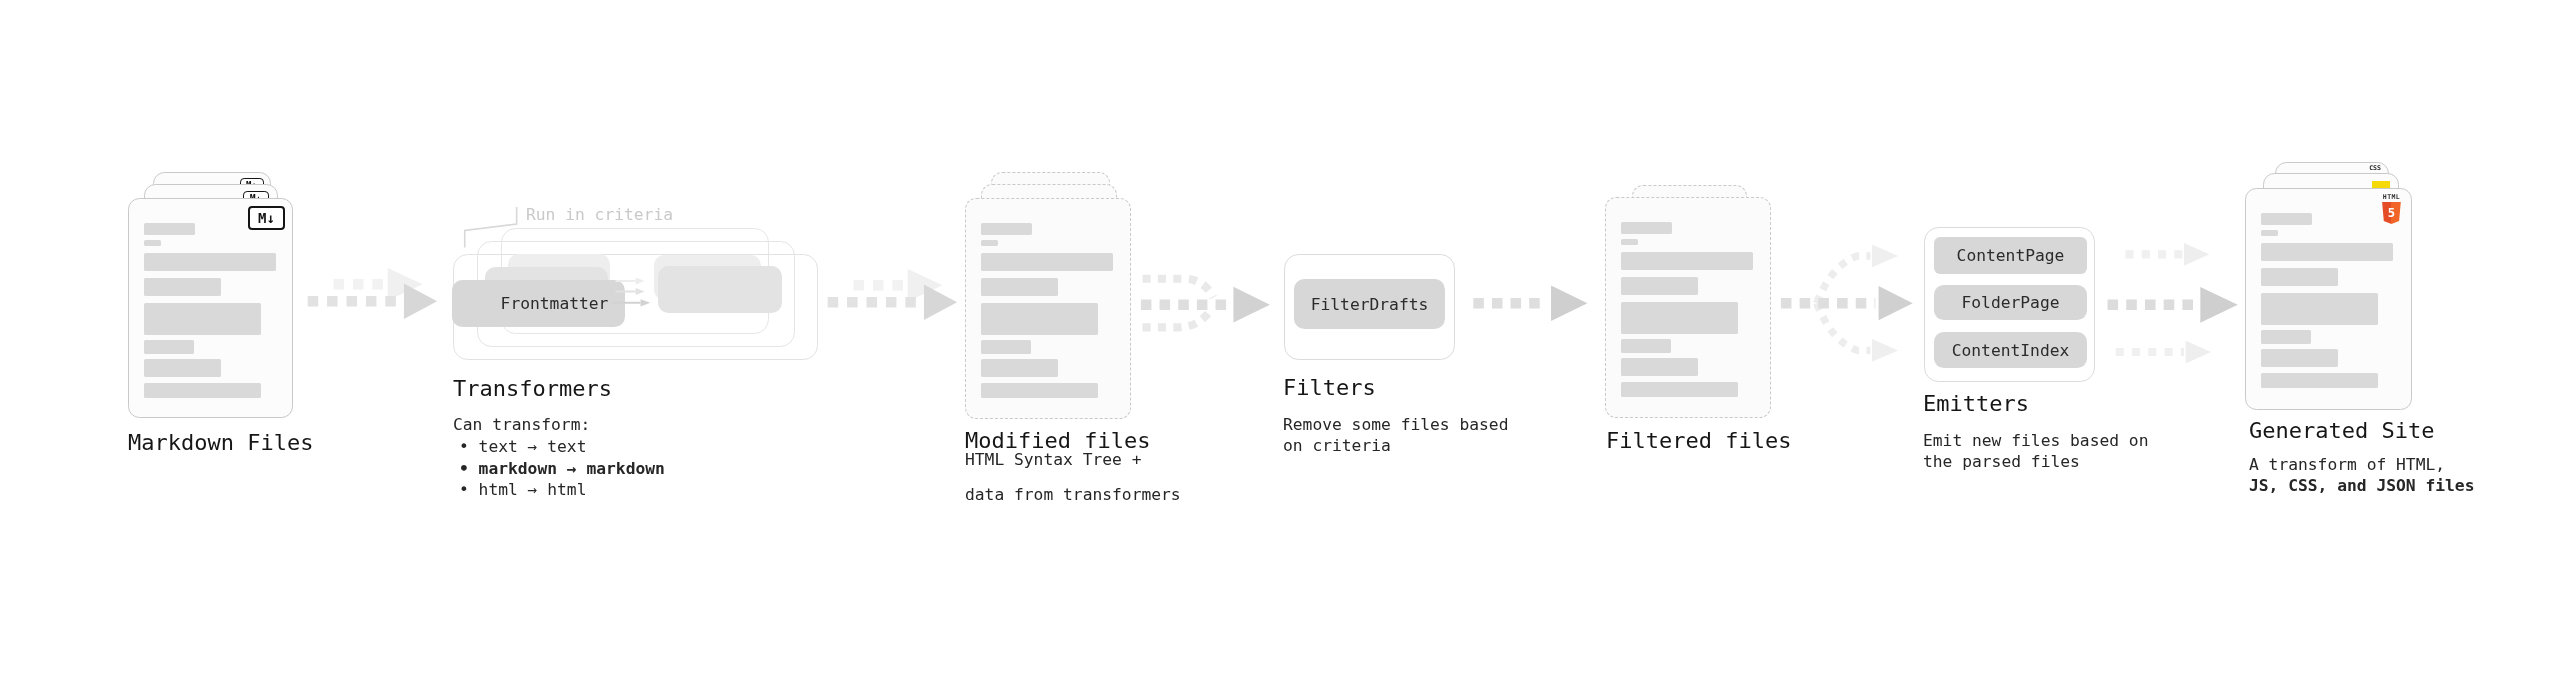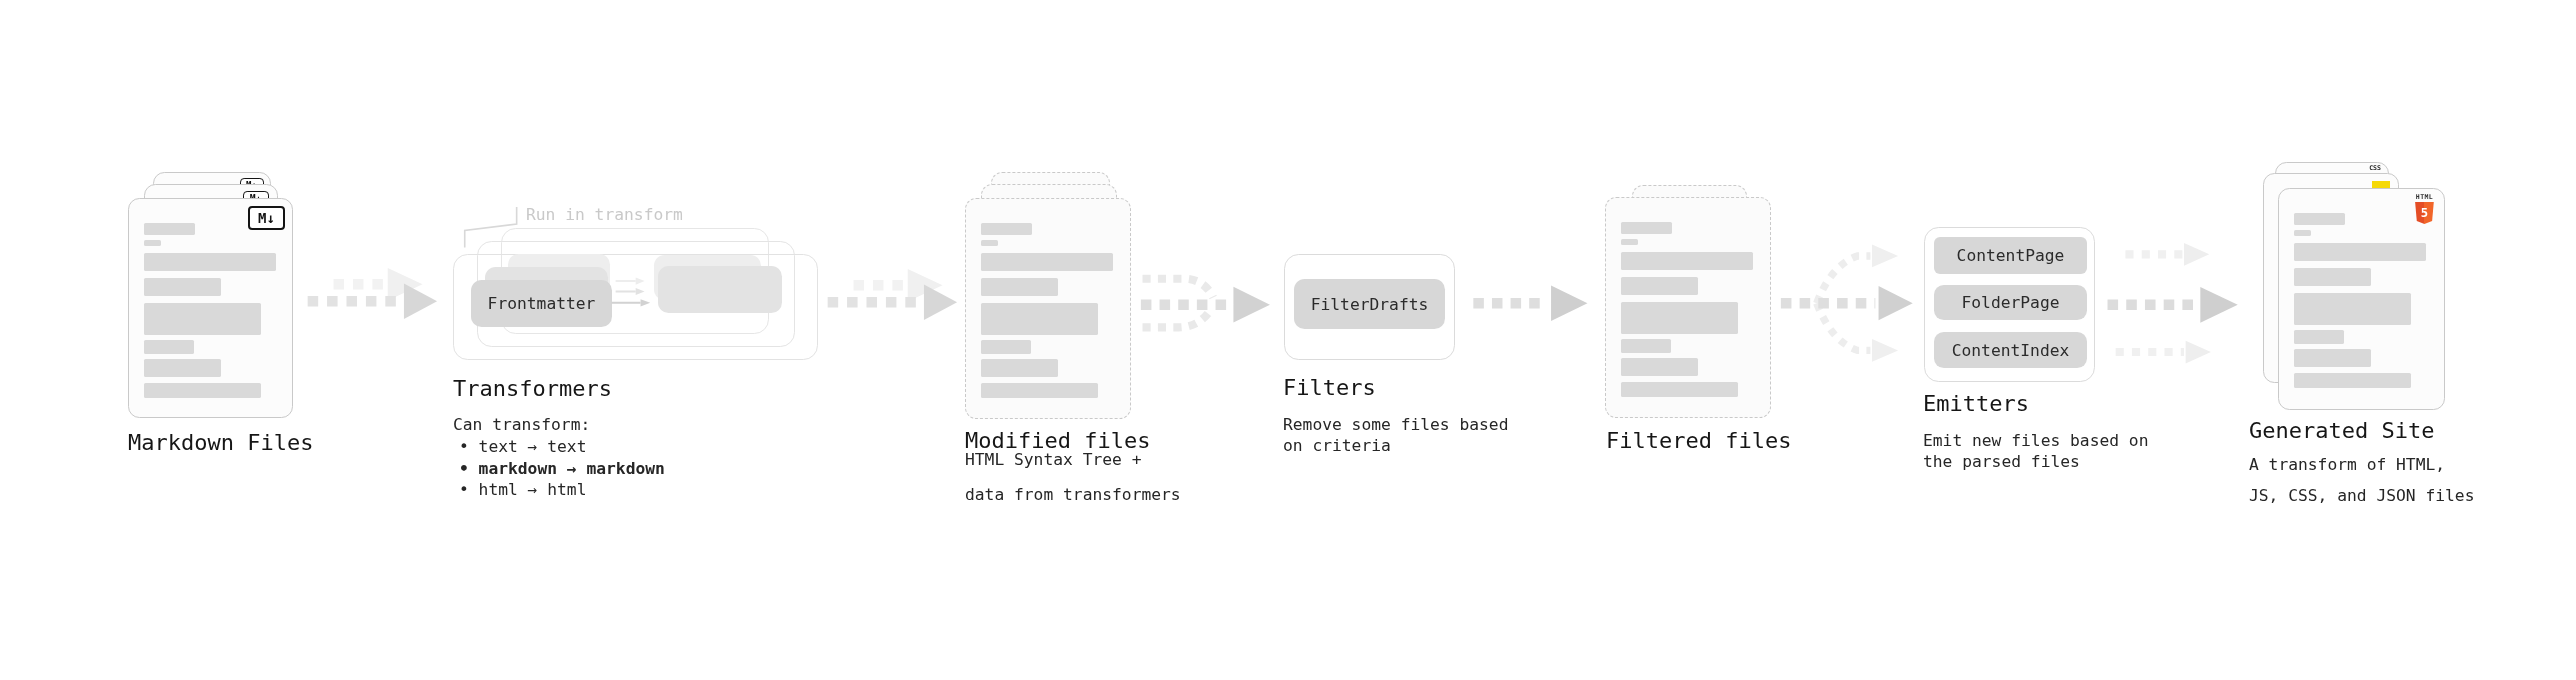--- a/index.html
+++ b/index.html
@@ -78,27 +78,27 @@
     <polygon points="127,29 168,51 127,73" fill="#d7d7d7"></polygon>
   </svg>
 
   <div class="group-box" style="left:501px;top:228px;width:268px;height:106px;border:1.6px solid #e6e6e6;"></div>
   <div class="group-box" style="left:477px;top:241px;width:318px;height:106px;border:1.6px solid #e4e4e4;"></div>
   <div class="group-box" style="left:453px;top:254px;width:365px;height:106px;border:1.6px solid #e2e2e2;"></div>
 
   <svg class="arrow" style="left:455px;top:202px;" width="73" height="49" viewBox="0 0 90 60">
     <polyline points="76,6 76,27 12,35 12,56" fill="none" stroke="#d8d8d8" stroke-width="2"></polyline>
   </svg>
-  <div class="annotation" style="left:526px;top:205px;">Run in transform</div>
+  <div class="annotation" style="left:526px;top:205px;">Run in criteria</div>
 
   <div class="chip ghost2" style="left:508px;top:254px;width:102px;height:45px;"></div>
   <div class="chip ghost1" style="left:485px;top:267px;width:123px;height:47px;"></div>
   <div class="chip ghost2" style="left:654px;top:255px;width:107px;height:45px;"></div>
   <div class="chip ghost1" style="left:658px;top:266px;width:124px;height:47px;"></div>
-  <div class="chip" style="left:471px;top:280px;width:141px;height:47px;">Frontmatter</div>
+  <div class="chip" style="left:452px;top:280px;width:141px;height:47px;padding-left:32px;">Frontmatter</div>
 
   <svg class="arrow" style="left:608px;top:273px;" width="49" height="37" viewBox="0 0 60 46">
     <line x1="9" y1="10" x2="34" y2="10" stroke="#ededed" stroke-width="2.5"></line>
     <polygon points="34,5.5 45,10 34,14.5" fill="#ededed"></polygon>
     <line x1="9" y1="23" x2="34" y2="23" stroke="#e2e2e2" stroke-width="2.5"></line>
     <polygon points="34,18.5 45,23 34,27.5" fill="#e2e2e2"></polygon>
     <line x1="4" y1="37" x2="40" y2="37" stroke="#d2d2d2" stroke-width="2.5"></line>
     <polygon points="40,32.5 52,37 40,41.5" fill="#d2d2d2"></polygon>
   </svg>
 
@@ -190,34 +190,34 @@
 
   <div class="file-card" style="left:2275px;top:162px;width:114px;height:203px;">
     <span class="css-badge">
       <span class="txt">CSS</span>
       <span class="bar-b"></span>
     </span>
   </div>
   <div class="file-card" style="left:2263px;top:173px;width:136px;height:210px;">
     <span class="js-badge"></span>
   </div>
-  <div class="file-card js-bars" style="left:2245px;top:188px;width:167px;height:222px;margin-left:33px;">
+  <div class="file-card js-bars" style="left:2245px;top:188px;width:167px;height:222px;">
     <span class="html5-badge">
       <span class="txt">HTML</span>
       <span class="shield">
           <span>5</span>
         </span>
     </span>
   <div class="bar" style="top: 23.6px; left: 15.4px; width: 51px; height: 12.2px;"></div>
       <div class="bar" style="top: 41px; left: 15.4px; width: 17px; height: 5.7px;"></div>
       <div class="bar" style="top: 54px; left: 15.4px; width: 132px; height: 18px;"></div>
       <div class="bar" style="top: 79px; left: 15.4px; width: 77px; height: 18px;"></div>
       <div class="bar" style="top: 104px; left: 15.4px; width: 117px; height: 32px;"></div>
       <div class="bar" style="top: 141px; left: 15.4px; width: 50px; height: 14px;"></div>
       <div class="bar" style="top: 160px; left: 15.4px; width: 77px; height: 18px;"></div>
       <div class="bar" style="top: 184px; left: 15.4px; width: 117px; height: 14.6px;"></div>
     </div>
   <div class="label" style="left:2249px;top:418px;">Generated Site</div>
   <div class="desc" style="left:2249px;top:454px;">A transform of HTML,</div>
-  <div class="desc" style="left:2249px;top:485px;">JS, CSS, and JSON files</div>
+  <div class="desc" style="left:2249px;top:475px;font-weight:bold;">JS, CSS, and JSON files</div>
 
 </div>
 
 
 </body></html>

